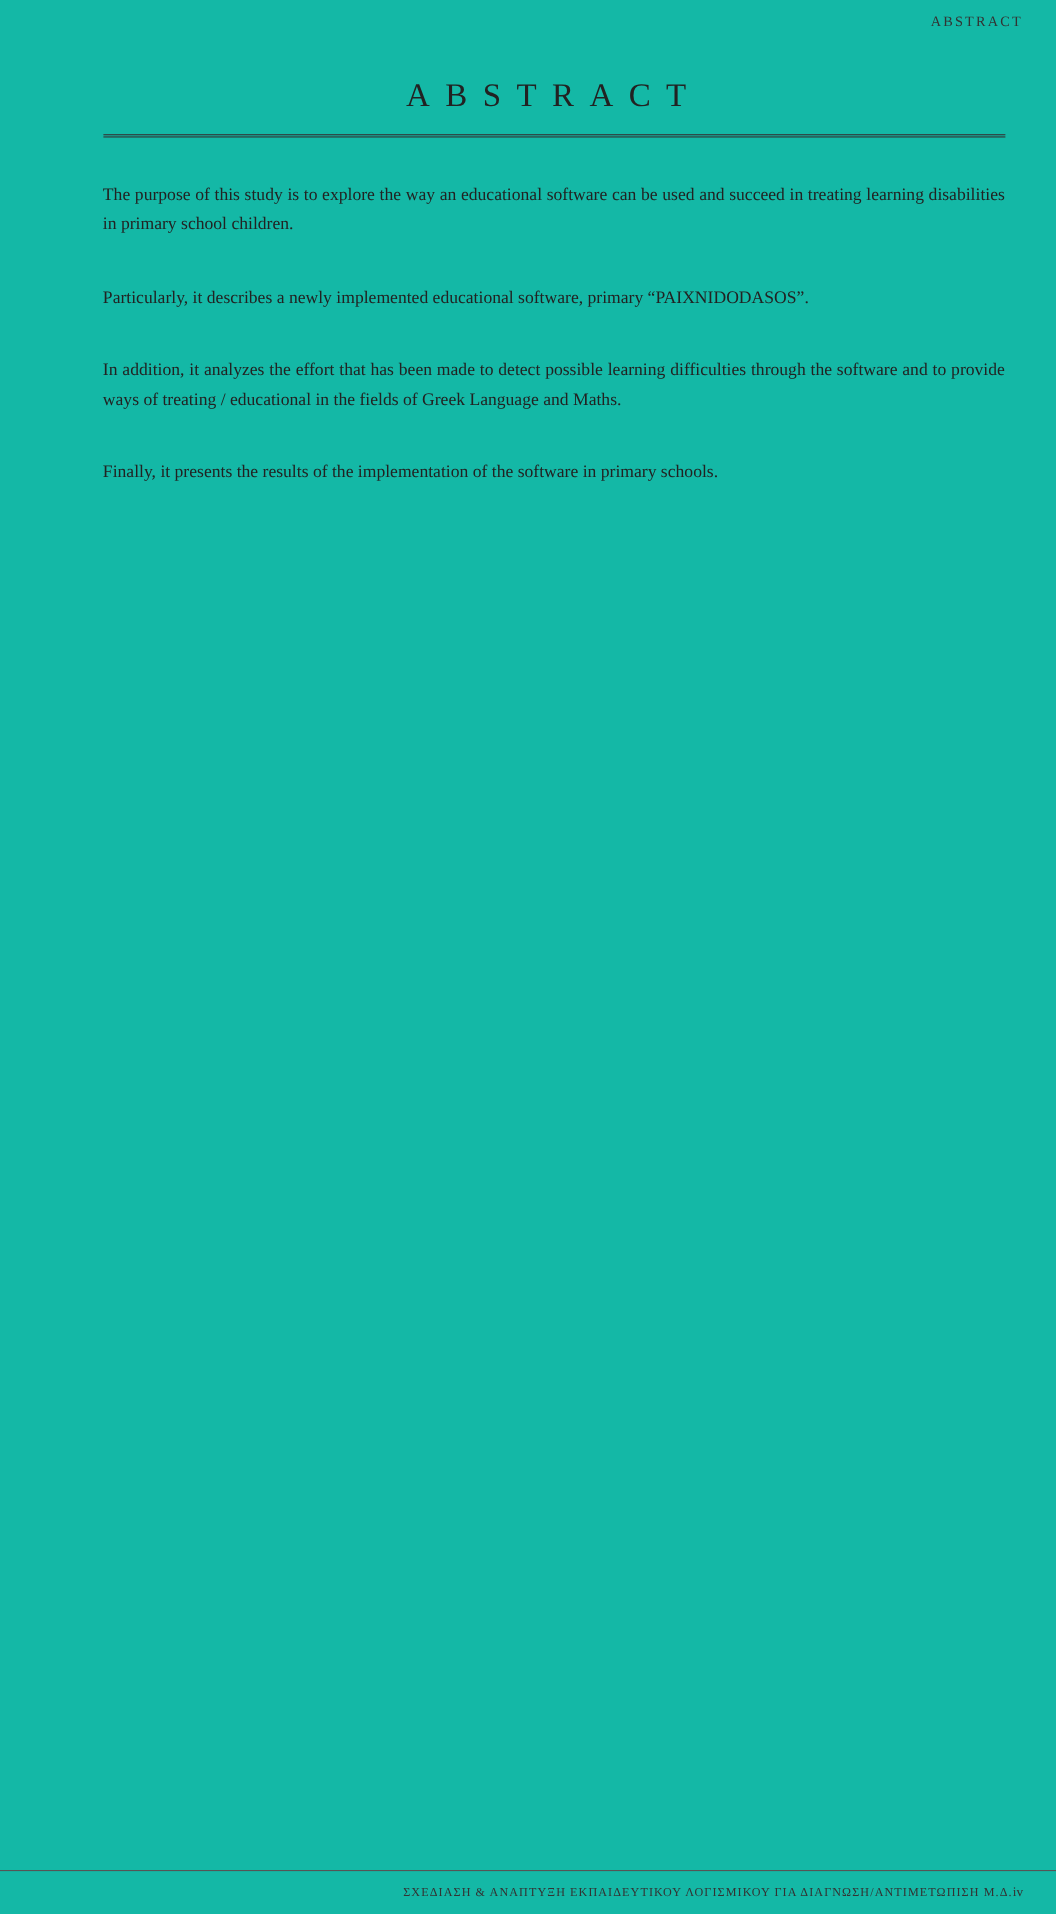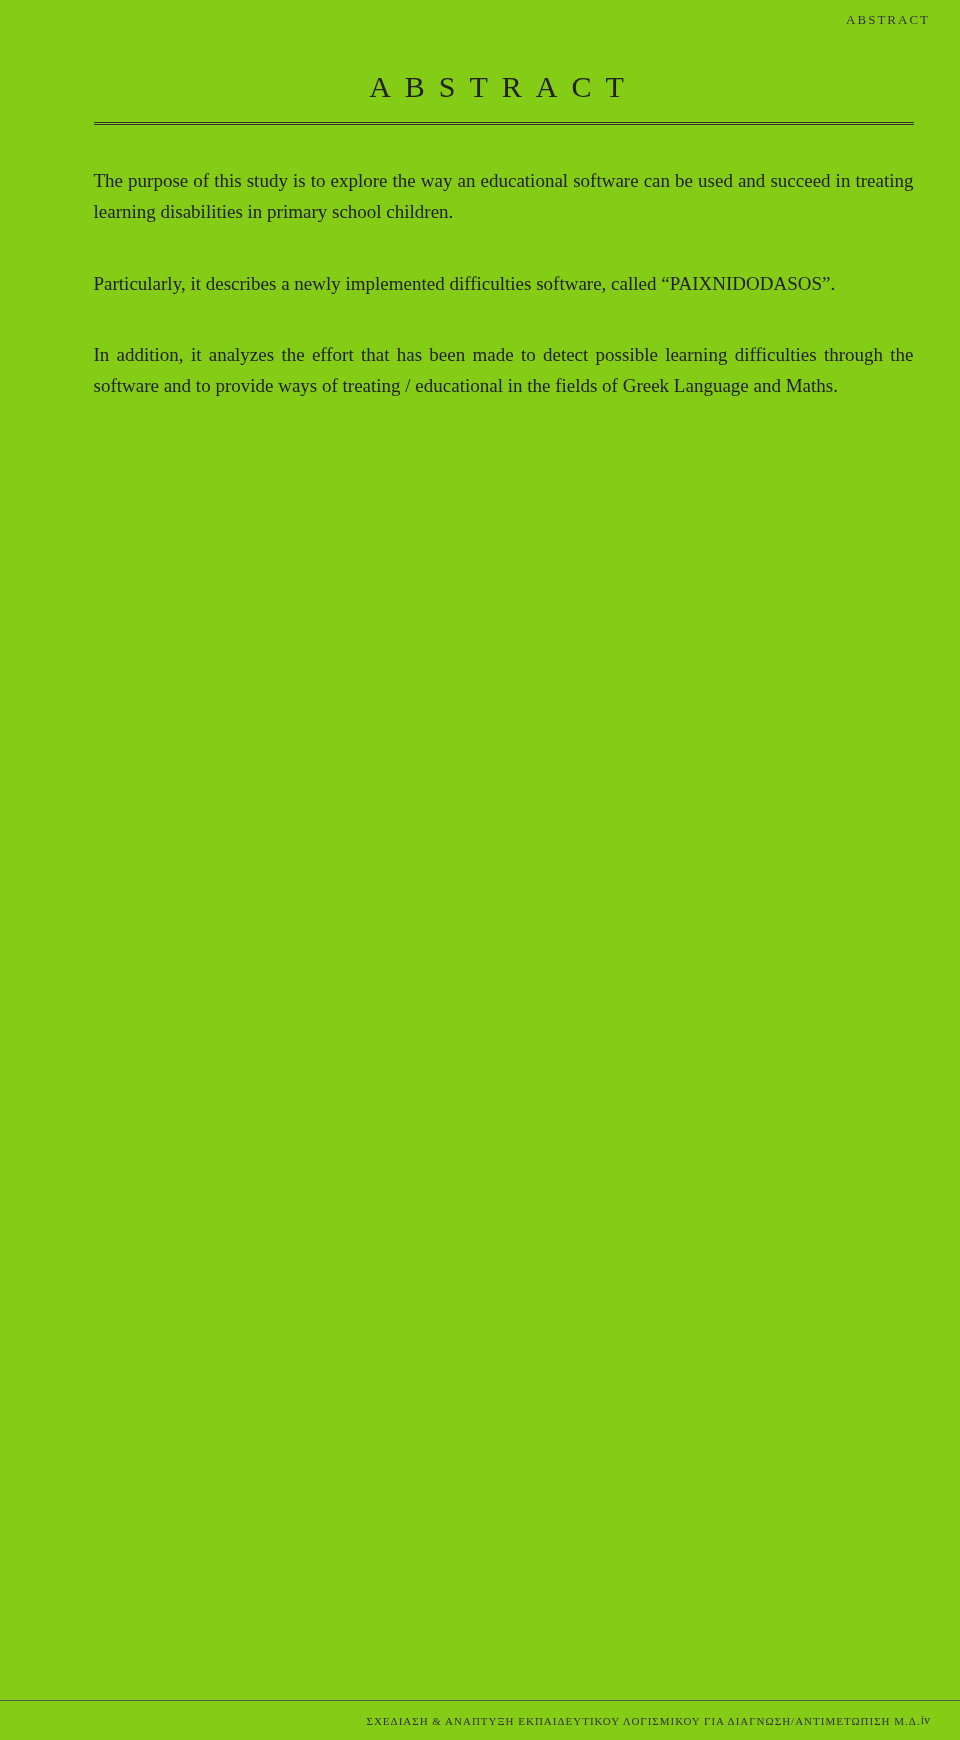--- a/index.html
+++ b/index.html
@@ -12,21 +12,21 @@
       width: 960px;
       min-height: 1740px;
       background-color: #ffffff;
       font-family: "Times New Roman", Times, serif;
       position: relative;
     }
 
     .page-container {
       width: 960px;
       min-height: 1740px;
-      background: #84cc16;
+      background: #14b8a6;
       position: relative;
       display: flex;
       flex-direction: column;
       padding-left: 47px;
     }
 
     
     .page-header {
       position: absolute;
       top: 12px;
@@ -61,21 +61,21 @@
 
     
     .title-divider {
       border: none;
       border-top: 3px double #333;
       margin-bottom: 40px;
     }
 
     
     .body-text {
-      font-size: 19px;
+      font-size: 16px;
       line-height: 1.65;
       color: #222;
       text-align: justify;
       margin-bottom: 16px;
       margin-top: 40px;
     }
 
     
     .page-footer {
       position: absolute;
@@ -112,24 +112,25 @@
   </div>
 
   <div class="main-content">
 
     <h1 class="abstract-title">Abstract</h1>
 
     <hr class="title-divider">
 
     <p class="body-text">The purpose of this study is to explore the way an educational software can be used and succeed in treating learning disabilities in primary school children.</p>
 
-    <p class="body-text">Particularly, it describes a newly implemented difficulties software, called “PAIXNIDODASOS”.</p>
+    <p class="body-text">Particularly, it describes a newly implemented educational software, primary “PAIXNIDODASOS”.</p>
 
     <p class="body-text">In addition, it analyzes the effort that has been made to detect possible learning difficulties through the software and to provide ways of treating / educational in the fields of Greek Language and Maths.</p>
 
+    <p class="body-text">Finally, it presents the results of the implementation of the software in primary schools.</p>
 
   </div>
 
   <div class="page-footer">
     <span class="footer-left">ΣΧΕΔΙΑΣΗ &amp; ΑΝΑΠΤΥΞΗ ΕΚΠΑΙΔΕΥΤΙΚΟΥ ΛΟΓΙΣΜΙΚΟΥ ΓΙΑ ΔΙΑΓΝΩΣΗ/ΑΝΤΙΜΕΤΩΠΙΣΗ Μ.Δ.</span>
     <span class="footer-right">iv</span>
   </div>
 
 </div>
 

